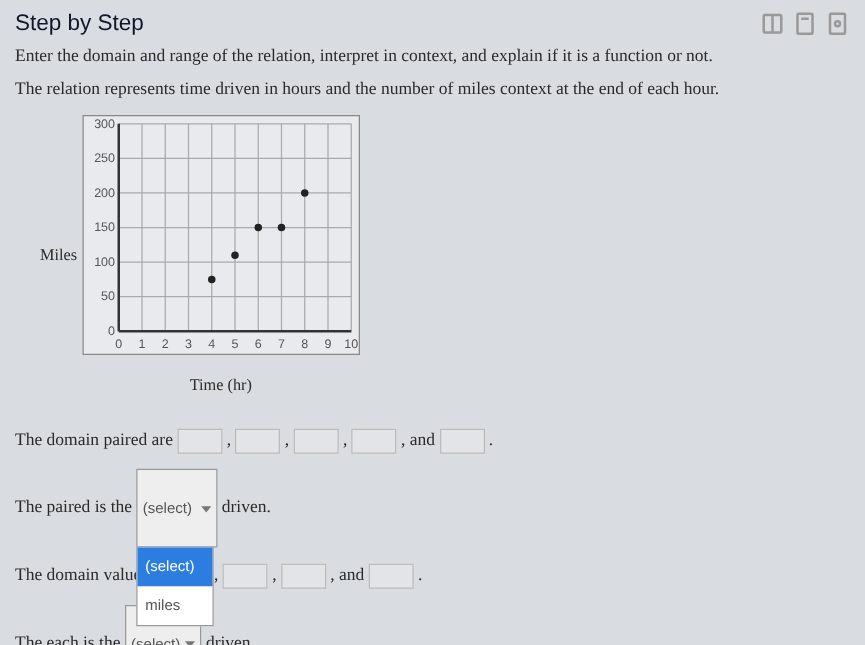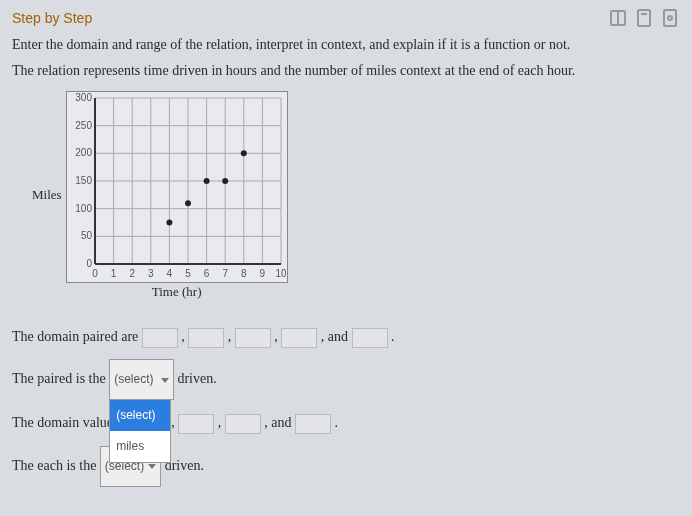--- a/index.html
+++ b/index.html
@@ -1,33 +1,33 @@
 <!DOCTYPE html>
 <html><head>
 <meta charset="utf-8">
 <style>
 body{margin:0;padding:8px 12px;font-family:Georgia,serif;background:#d9dce0;color:#2a2a2a;font-size:14px;width:692px;box-sizing:border-box}
 .hdr{display:flex;justify-content:space-between;align-items:center;margin-bottom:6px}
-.step{color:#a16207;font-family:Arial;font-size:14px}
+.step{color:#0f172a;font-family:Arial;font-size:18px}
 .iconbar{display:flex;gap:6px}
 .iconbar svg{width:20px;height:20px;stroke:#999;fill:none;stroke-width:2}
 .prompt{line-height:1.6;margin-bottom:4px}
 .chartwrap{display:flex;align-items:center;margin:8px 0 10px 20px}
 .ylab{font-size:13px;margin-right:4px}
 .chartcol{display:flex;flex-direction:column;align-items:center}
 .chart{position:relative;width:220px;height:190px;background:#e8eaed;border:1px solid #888}
 .chart .grid line{stroke:#aaa;stroke-width:1}
 .chart .axis line{stroke:#333;stroke-width:2}
 .chart .tick{font-size:10px;fill:#555;font-family:Arial}
 .chart .pt{fill:#222}
-.xlab{font-size:13px;margin-top:1px}
+.xlab{font-size:13px;margin-top:16px}
 .form{margin-top:20px;line-height:2.4}
 .row{margin-bottom:6px}
 .blank{display:inline-block;width:34px;height:18px;background:#e2e4e7;border:1px solid #bbb;vertical-align:middle}
-.sel{display:inline-block;background:#eee;border:1px solid #999;padding:5px 4px;font-size:12px;color:#555;font-family:Arial;vertical-align:middle;position:relative}
+.sel{display:inline-block;background:#eee;border:1px solid #999;padding:16px 4px;font-size:12px;color:#555;font-family:Arial;vertical-align:middle;position:relative}
 .sel::after{content:"";display:inline-block;margin-left:4px;border-left:4px solid transparent;border-right:4px solid transparent;border-top:5px solid #777;vertical-align:middle}
 .dropdown{position:absolute;left:-1px;top:100%;background:#fff;border:1px solid #999;font-size:12px;min-width:60px;z-index:5}
 .dropdown div{padding:1px 6px}
 .dropdown .dh{background:#2b7de0;color:#fff}
 </style>
 </head>
 <body>
 
 <div class="hdr">
   <span class="step">Step by Step</span>

